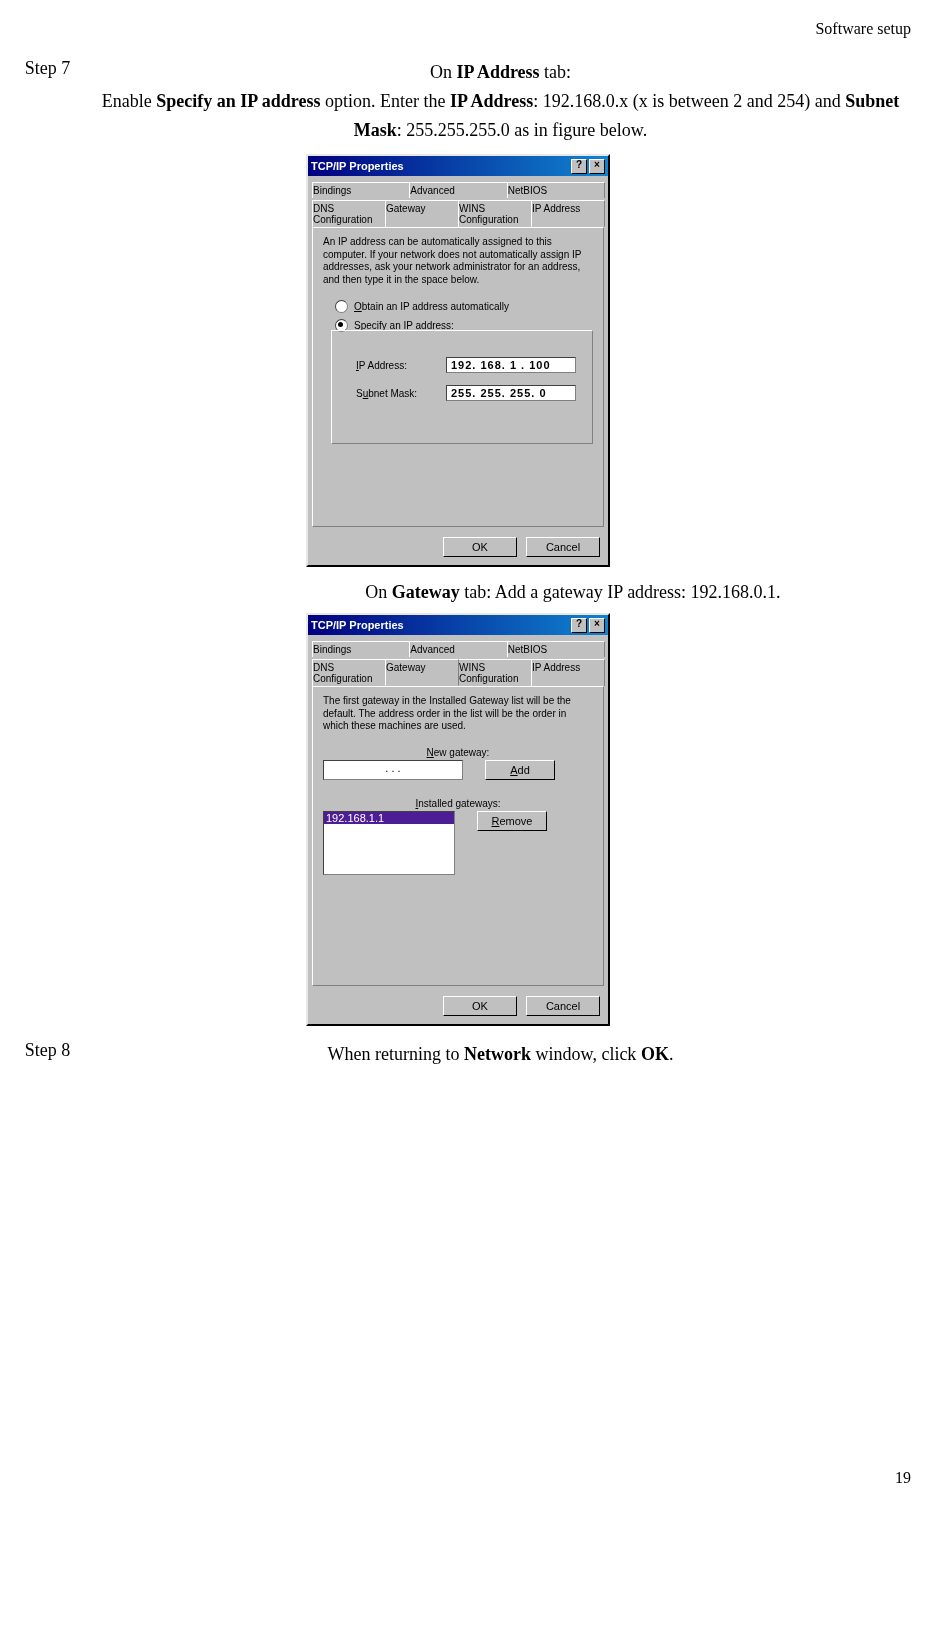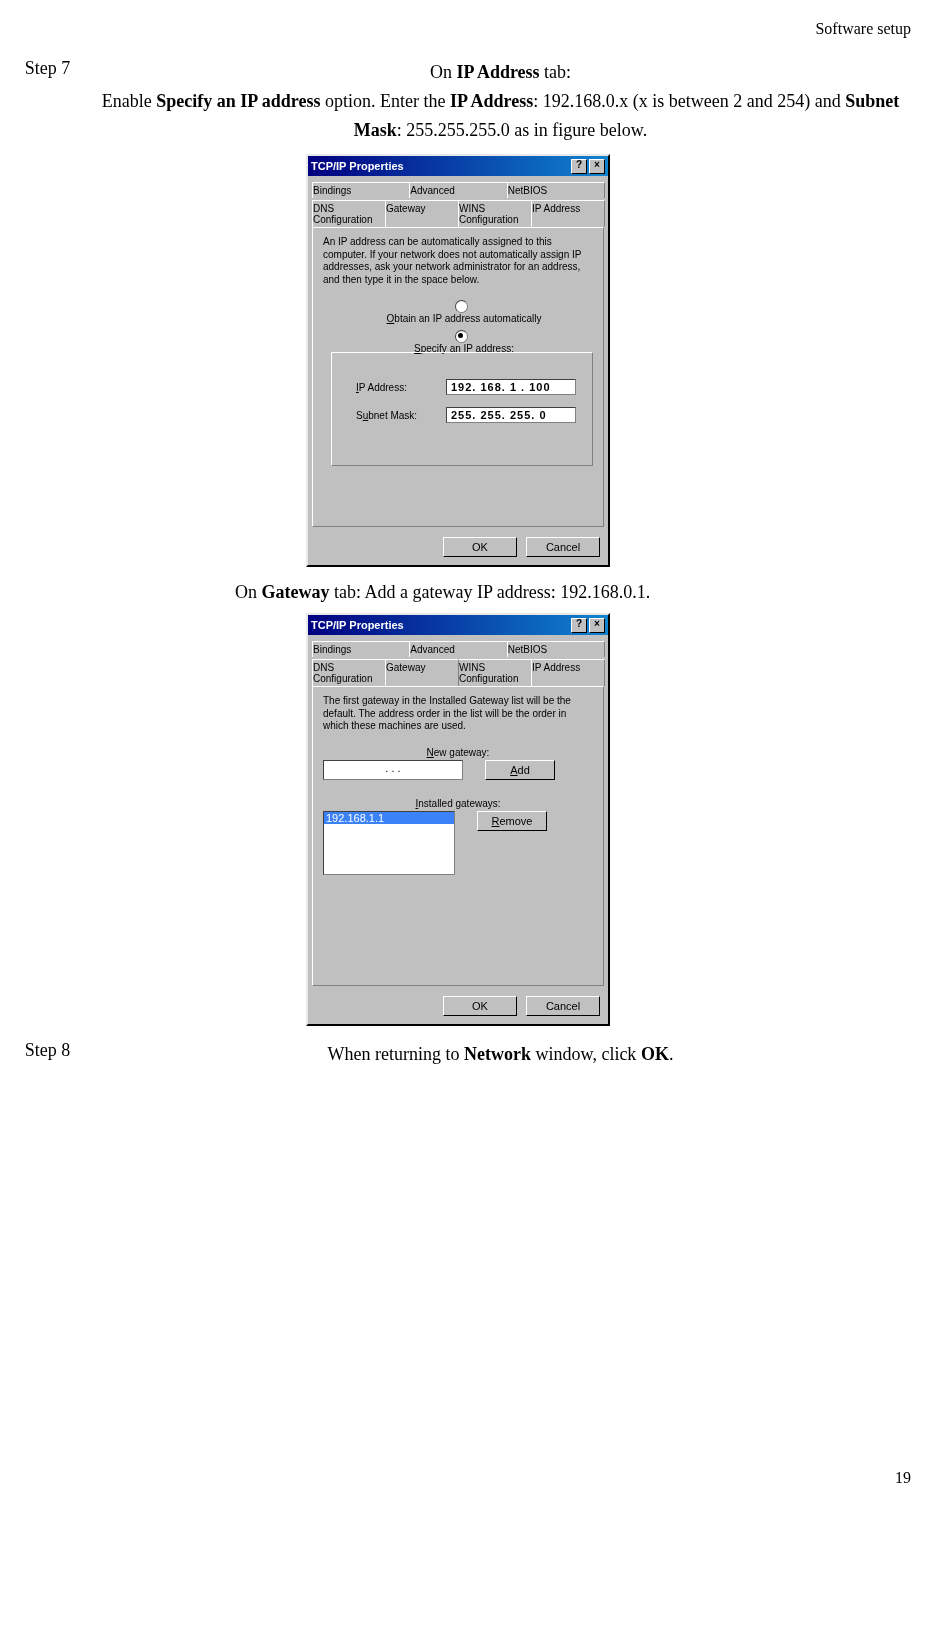--- a/index.html
+++ b/index.html
@@ -27,21 +27,21 @@
     font-size: 18px;
   }
   .step-body {
     flex: 1;
     font-size: 18px;
     line-height: 1.6;
   }
   .bold { font-weight: bold; }
   .dialog-center { text-align: center; margin: 10px 0; }
   .caption-line {
-    text-align: left;
+    text-align: center;
     margin: 15px 0 10px 230px;
     font-size: 18px;
   }
   .page-number {
     text-align: right;
     font-size: 16px;
     margin-top: 400px;
   }
   
   .win-dialog {
@@ -89,21 +89,21 @@
   .tab.active { background:#c0c0c0; border-bottom:1px solid #c0c0c0; position:relative; z-index:2; }
   .tab-panel {
     margin:0 4px 4px 4px;
     border:1px solid #808080;
     border-top-color:#fff; border-left-color:#fff;
     padding:8px 10px 10px 10px;
     min-height:280px;
     position:relative;
   }
   .help-text { font-size:10px; line-height:1.25; margin-bottom:14px; }
-  .radio-row { display:flex; align-items:center; margin:6px 0 6px 12px; font-size:10px;flex-direction:column; }
+  .radio-row { display:flex; align-items:center; margin:6px 0 6px 12px; font-size:10px; }
   .radio-glyph {
     width:11px;height:11px;border:1px solid #808080;border-top-color:#404040;border-left-color:#404040;
     border-radius:50%; background:#fff; margin-right:6px; position:relative;
   }
   .radio-glyph.checked::after{
     content:""; position:absolute; top:2px;left:2px;width:5px;height:5px;background:#000;border-radius:50%;
   }
   .groupbox {
     border:1px solid #808080;
     border-top-color:#fff; border-left-color:#fff;
@@ -131,21 +131,21 @@
     border-top-color:#404040; border-left-color:#404040;
     width:130px; height:16px; font-size:11px; padding:1px 4px;
     font-family:"MS Sans Serif",Arial,sans-serif;
   }
   .listbox {
     background:#fff; border:1px solid #808080;
     border-top-color:#404040; border-left-color:#404040;
     width:130px; height:62px; font-size:11px;
   }
   .list-item-sel {
-    background:#3b82f6;color:#fff;padding:0 2px;font-size:11px;
+    background:#4c1d95;color:#fff;padding:0 2px;font-size:11px;
   }
   .und { text-decoration: underline; }
   .sec-label { font-size:10px; margin:10px 0 2px 0;text-align:center; }
 </style>
 </head>
 <body>
 
 <div class="page-header">Software  setup</div>
 
 <div class="step-block">

